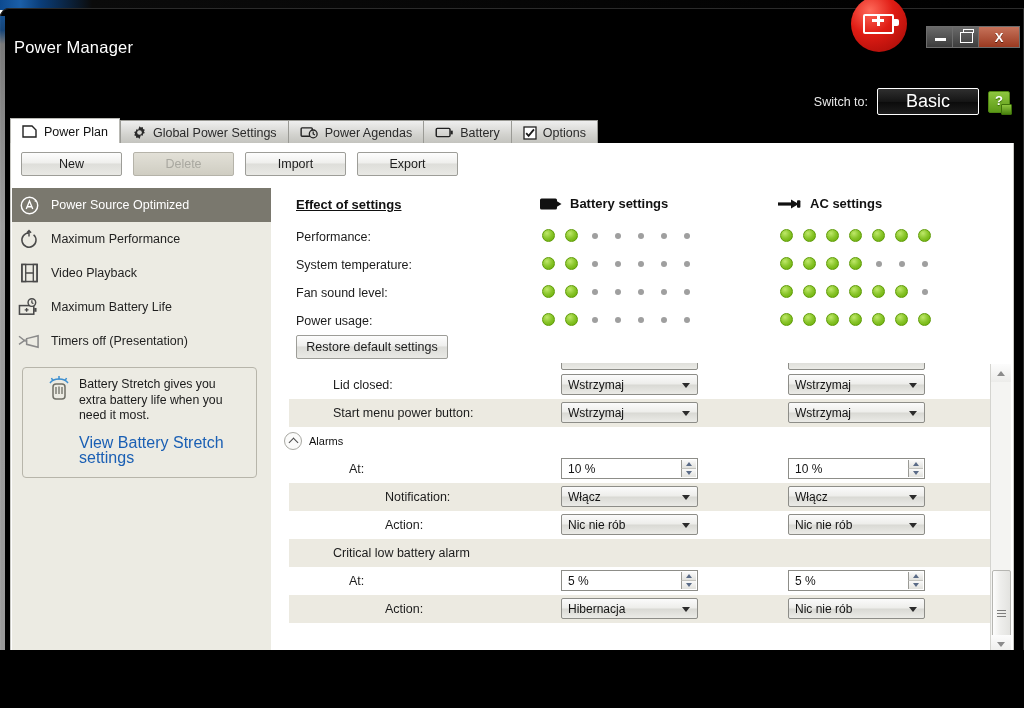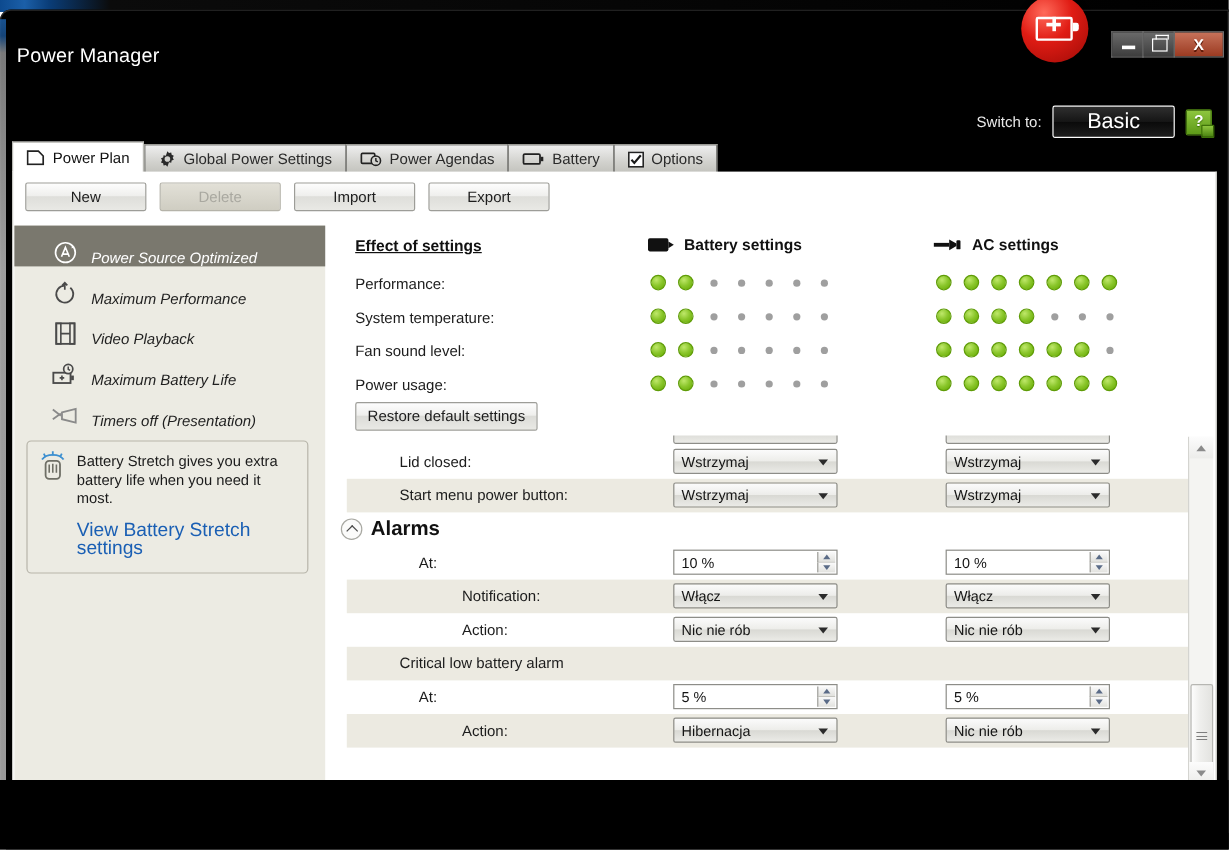--- a/index.html
+++ b/index.html
@@ -107,27 +107,27 @@
     width:101px;height:24px;border:1px solid #9d9d98;border-radius:2px;
     background:linear-gradient(180deg,#fdfdfd 0%,#efefed 45%,#dededa 50%,#e9e9e5 100%);
     color:#1d1d1d;font-size:12.5px;display:flex;align-items:center;justify-content:center;
     cursor:pointer;box-sizing:border-box;
   }
   .tbtn.disabled{color:#a9a8a0;background:linear-gradient(180deg,#e2e0d7,#cfcdc2);
                  border-color:#b5b3a9;cursor:default;}
 
   
   .sidebar{position:absolute;left:1px;top:45px;width:259px;height:466px;background:#ecebe3;}
-  .sitem{height:34px;display:flex;align-items:flex-end;gap:10px;padding-left:30px;
-         font-size:12.5px;color:#1f1f1f;cursor:pointer;box-sizing:border-box;font-style:italic;}
+  .sitem{height:34px;display:flex;align-items:center;gap:10px;padding-left:5px;
+         font-size:12.5px;color:#1f1f1f;cursor:pointer;box-sizing:border-box;}
   .sitem.active{background:#7a786e;color:#ffffff;}
   .sicon{width:24px;height:24px;flex:none;display:flex;align-items:center;justify-content:center;}
 
   .promo{margin:9px 14px 0 10px;border:1px solid #b7b5aa;border-radius:4px;background:#ecebe3;
-         padding:9px 10px 11px 9px;display:flex;gap:8px;}
+         padding:9px 10px 11px 24px;display:flex;gap:8px;}
   .promo .ptxt{font-size:12.3px;color:#1b1b1b;line-height:15.5px;}
   .promo a{display:block;margin-top:11px;color:#1a5fb4;text-decoration:none;line-height:15.5px;cursor:pointer;}
 
   
   .pane{position:absolute;left:261px;top:45px;right:1px;bottom:1px;background:#fff;}
 
   .effects{position:absolute;left:24px;top:0;right:0;height:172px;}
   .ehead{position:absolute;top:9px;font-size:13px;font-weight:bold;color:#111;text-decoration:underline;}
   .erow{position:absolute;left:0;font-size:12.5px;color:#1c1c1c;}
   .colhead{position:absolute;display:flex;align-items:center;gap:8px;top:8px;
@@ -149,21 +149,21 @@
   .listwrap{position:absolute;left:0;top:175px;right:0;bottom:0;overflow:hidden;background:#fff;}
   .list{position:absolute;left:0;top:0;right:22px;}
   .lrow{position:relative;height:28px;display:flex;align-items:center;box-sizing:border-box;margin-left:17px;}
   .lrow.alt{background:#eceae1;}
   .lrow.clip{height:8px;overflow:hidden;}
   .llabel{font-size:12.5px;color:#1c1c1c;}
   .lrow .lbl-ind1{padding-left:44px;}
   .lrow .lbl-ind2{padding-left:60px;}
   .lrow .lbl-ind3{padding-left:96px;}
   .grouphdr{position:relative;height:28px;display:flex;align-items:center;gap:7px;padding-left:12px;}
-  .grouphdr .gtxt{font-size:17px;font-weight:bold;color:#111;}
+  .grouphdr .gtxt{font-size:11px;font-weight:normal;color:#111;}
   .chev{width:16px;height:16px;border-radius:50%;border:1px solid #a8a8a2;background:#fbfbfa;
         display:flex;align-items:center;justify-content:center;cursor:pointer;flex:none;}
   .chev i{display:block;width:6px;height:6px;border-left:1.5px solid #4a4a4a;border-top:1.5px solid #4a4a4a;
           transform:rotate(45deg);margin-top:2px;}
 
   .ctl{position:absolute;height:21px;box-sizing:border-box;}
   .ctl.c1{left:272px;width:137px;}
   .ctl.c2{left:499px;width:137px;}
   .sel{
     width:100%;height:100%;box-sizing:border-box;border:1px solid #8d8d88;border-radius:2px;

